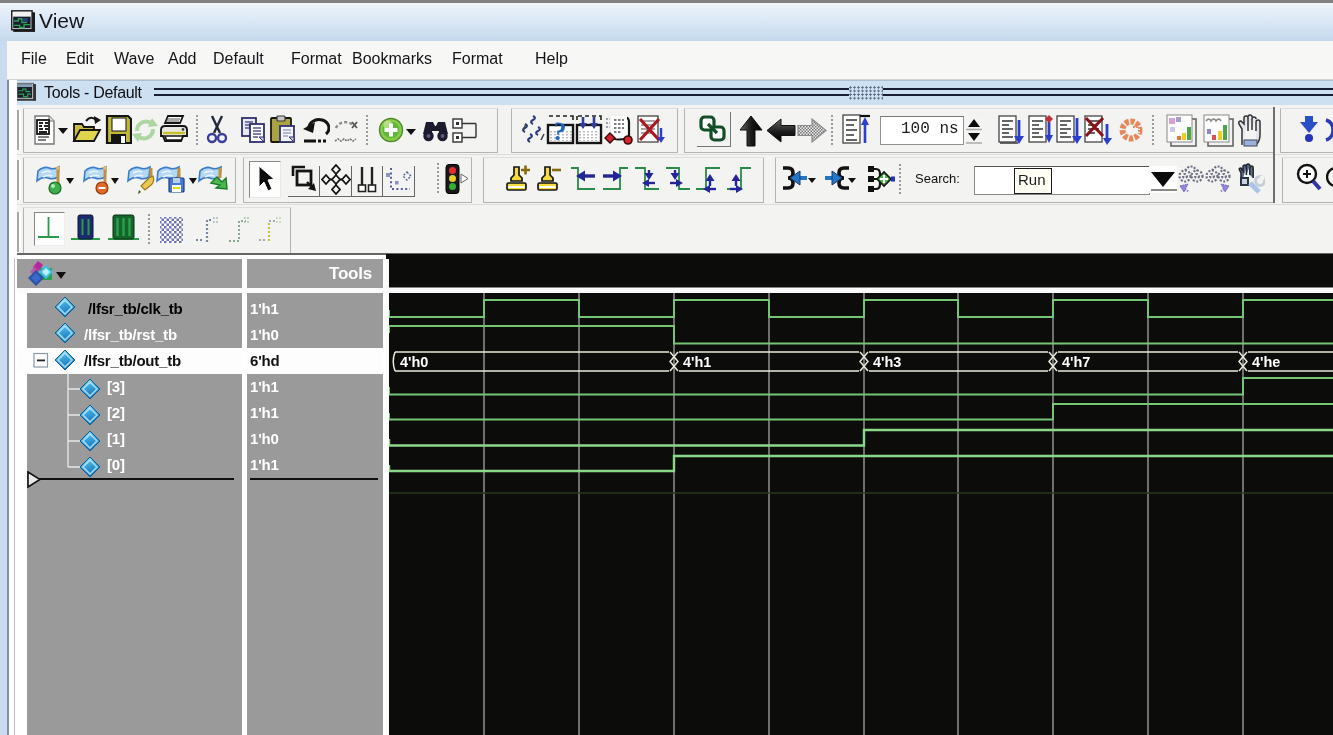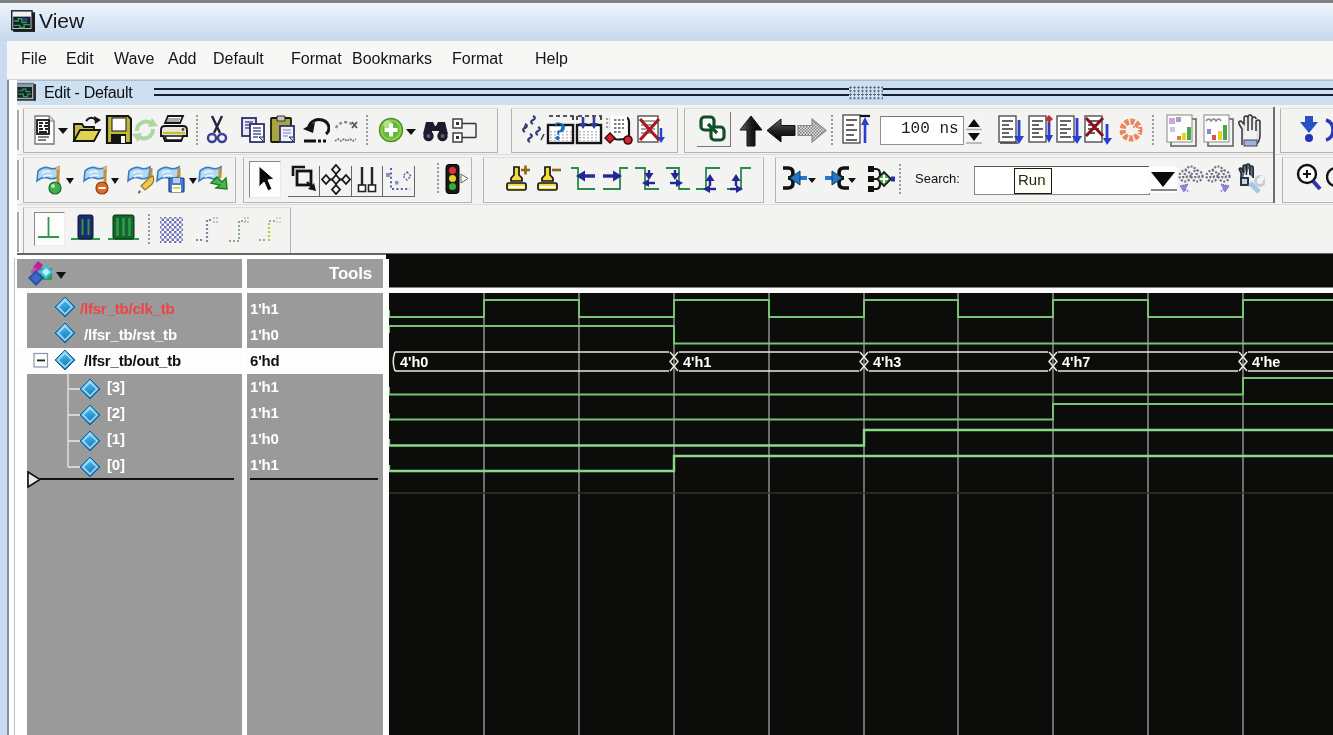--- a/index.html
+++ b/index.html
@@ -43,21 +43,21 @@
 <div class="ab" style="left:0;top:80px;width:1333px;height:25px;background:#cde0f2;border-top:1px solid #aebfd2;border-bottom:1px solid #b2c3d6"></div>
 <div class="ab" style="left:16px;top:81px;width:20px;height:22px">
 <svg width="20" height="22" viewBox="0 0 24 21">
 <rect x="0" y="0" width="21" height="19" fill="#dcdcdc" stroke="#444"></rect>
 <rect x="21" y="1" width="3" height="20" fill="#333"></rect>
       <rect x="1" y="19" width="22" height="2" fill="#333"></rect>
 <rect x="1.5" y="1.5" width="18" height="16" fill="#18222e"></rect>
 <rect x="1.5" y="1.5" width="18" height="3" fill="#8aa2b8"></rect>
 <path d="M3 9h5v-2h4v3h5M3 13h6v3h5v-3h4" stroke="#2f9e4f" stroke-width="1.3" fill="none"></path>
 </svg></div>
-<div class="ab" style="left:44px;top:84px;font-size:16px;color:#0e0e12;letter-spacing:-0.3px">Edit - Default</div>
+<div class="ab" style="left:44px;top:84px;font-size:16px;color:#0e0e12;letter-spacing:-0.3px">Tools - Default</div>
 <div class="ab" style="left:154px;top:87.5px;width:1179px;height:2.6px;background:#181f33"></div>
 <div class="ab" style="left:154px;top:93.5px;width:1179px;height:2.6px;background:#181f33"></div>
 <div class="ab" style="left:849px;top:85.5px;width:34px;height:14px;background:#cde0f2"></div>
 <div class="ab" style="left:849px;top:85.5px;width:34px;height:14px;background-image:radial-gradient(circle at 1.5px 1.5px,#5a6a80 1px,transparent 1.2px);background-size:4px 3.6px"></div>
 
 <div class="ab" style="left:0;top:105px;width:1333px;height:150px;background:#f3f3f1"></div>
 <div class="ab" style="left:0;top:154px;width:1333px;height:1px;background:#dcdcda"></div>
 <div class="ab" style="left:0;top:204px;width:1333px;height:1px;background:#dcdcda"></div>
 
 <div class="grip" style="left:17px;top:110px;height:40px"></div>
@@ -613,21 +613,21 @@
 <use href="#dia" x="28" y="6"></use>
 <use href="#dia" x="28" y="32"></use>
 <use href="#dia" x="28" y="59"></use>
 <use href="#dia" x="53" y="88"></use>
 <use href="#dia" x="53" y="114"></use>
 <use href="#dia" x="53" y="140"></use>
 <use href="#dia" x="53" y="166"></use>
 <rect x="7" y="62.5" width="13.5" height="13.5" fill="#fdfdfd" stroke="#8899aa" stroke-width="1.2"></rect>
 <rect x="10" y="68.5" width="8" height="1.8" fill="#222"></rect>
 </svg>
-<div class="rowtxt" style="left:80px;top:300px;color:#ef4444">/lfsr_tb/clk_tb</div>
+<div class="rowtxt" style="left:88px;top:300px;color:#000000">/lfsr_tb/clk_tb</div>
 <div class="rowtxt" style="left:84px;top:326px;color:#fff">/lfsr_tb/rst_tb</div>
 <div class="rowtxt" style="left:84px;top:352px;color:#111">/lfsr_tb/out_tb</div>
 <div class="rowtxt" style="left:107px;top:378px;color:#fff">[3]</div>
 <div class="rowtxt" style="left:107px;top:404px;color:#fff">[2]</div>
 <div class="rowtxt" style="left:107px;top:430px;color:#fff">[1]</div>
 <div class="rowtxt" style="left:107px;top:456px;color:#fff">[0]</div>
 <div class="rowtxt" style="left:250px;top:300px;color:#fff">1'h1</div>
 <div class="rowtxt" style="left:250px;top:326px;color:#fff">1'h0</div>
 <div class="rowtxt" style="left:250px;top:352px;color:#111">6'hd</div>
 <div class="rowtxt" style="left:250px;top:378px;color:#fff">1'h1</div>

